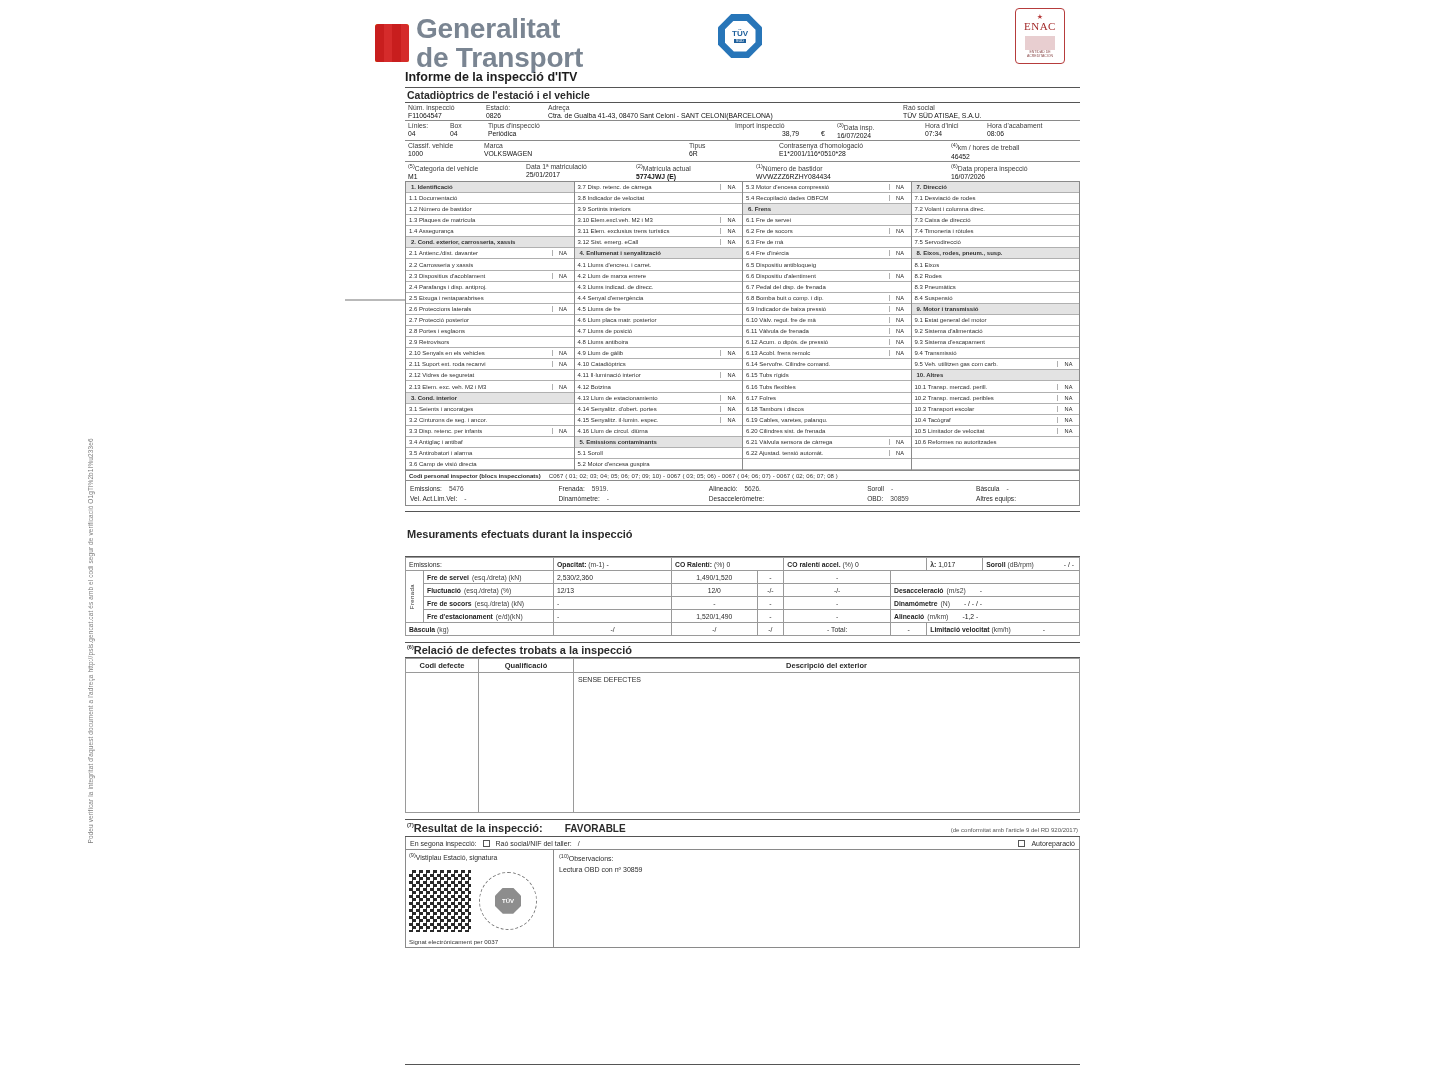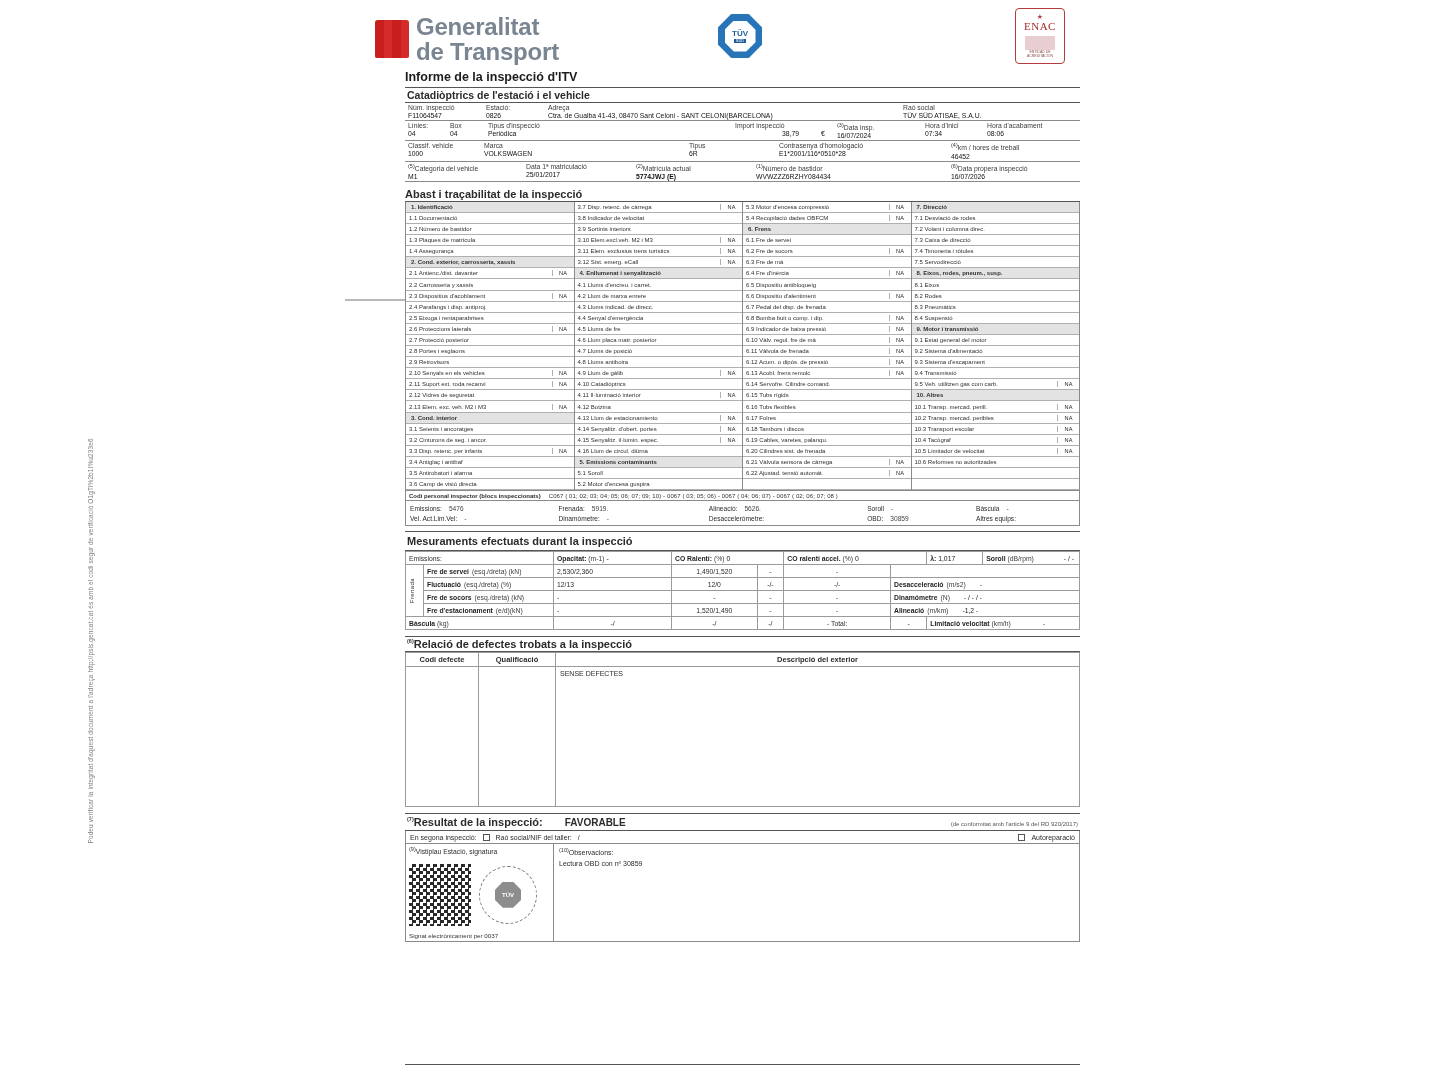--- a/index.html
+++ b/index.html
@@ -17,21 +17,21 @@
   
   .logos { position:absolute; left:0; top:6px; width:1440px; height:58px; }
   .logo-gencat { position:absolute; left:375px; top:8px; display:flex; align-items:center; gap:7px; }
   .gc-shield { width:34px; height:38px; border-radius:3px 3px 2px 2px; overflow:hidden;
                background:#f2c200; display:flex; }
   .gc-shield i { display:block; width:25%; height:100%; background:#d11a1a; }
   .gc-shield i:nth-child(1){ background:#c81e1e;}
   .gc-shield i:nth-child(2){ background:#d52b2b;}
   .gc-shield i:nth-child(3){ background:#c81e1e;}
   .gc-shield i:nth-child(4){ background:#d52b2b;}
-  .gc-text { font-size:24px; line-height:1.05; color:#7a8592; font-weight:bold; letter-spacing:-0.2px; }
+  .gc-text { font-size:28px; line-height:1.05; color:#7a8592; font-weight:bold; letter-spacing:-0.2px; }
   .logo-tuv { position:absolute; left:718px; top:8px; width:46px; height:44px; }
   .oct { width:44px; height:44px; background:#2775b8;
          clip-path: polygon(30% 0,70% 0,100% 30%,100% 70%,70% 100%,30% 100%,0 70%,0 30%);
          display:flex; align-items:center; justify-content:center; }
   .oct-in { width:31px; height:31px; background:#fff;
          clip-path: polygon(30% 0,70% 0,100% 30%,100% 70%,70% 100%,30% 100%,0 70%,0 30%);
          display:flex; flex-direction:column; align-items:center; justify-content:center; }
   .oct-in b { font-size:8px; color:#1d5f9c; line-height:1; }
   .oct-in s { font-size:4px; color:#1d5f9c; text-decoration:none; line-height:1;
               background:#1d5f9c; color:#fff; padding:0 2px; margin-top:1px; }
@@ -88,21 +88,21 @@
                   border-bottom:1.4px solid #555; margin-top:5px; padding:1px 2px; }
   .equips-grid { border:0.8px solid #8a8a8a; border-top:none; padding:2px 4px; }
   .equips-line { display:flex; font-size:6.6px; padding:1.5px 0; }
   .equips-line > div { display:flex; gap:7px; }
   .eq-a { width:150px; } .eq-b { width:152px; } .eq-c { width:160px; } .eq-d { width:110px; }
   .eq-e { width:100px; }
   .eq-k { color:#2a2a2a; } .eq-v { color:#444; }
 
   
   .mes-title { font-size:11px; font-weight:bold; border-top:1.4px solid #555;
-               border-bottom:1.4px solid #555; margin-top:5px; padding:3px 2px; }
+               border-bottom:1.4px solid #555; margin-top:5px; padding:16px 2px; }
   table.mes { width:100%; border-collapse:collapse; font-size:6.8px; border:0.8px solid #8a8a8a; border-top:none; }
   table.mes td { border:0.6px solid #9a9a9a; padding:1.5px 3px; height:13px; }
   .mk { font-weight:bold; color:#1d1d1d; }
   .mu { font-weight:normal; color:#3d3d3d; }
   .mv { color:#222; }
   .vert-frenada { writing-mode:vertical-rl; transform:rotate(180deg);
                   font-size:6px; text-align:center; letter-spacing:0.4px; width:11px; }
   .c-center { text-align:center; }
 
   
@@ -295,21 +295,20 @@
           <span class="val">WVWZZZ6RZHY084434</span>
         </td>
         <td class="two-line" style="width:132px">
           <span class="lbl"><sup class="ref">(6)</sup><span>Data propera inspecció</span></span>
           <span class="val">16/07/2026</span>
         </td>
       </tr>
     </tbody>
       </table>
 
-    <div class="abast-title">Abast i traçabilitat de la inspecció</div>
     <div class="abast-wrap">
       <div class="abast-col" id="abast-col1">
           <div class="arow head">
             <div class="a-lbl">1. Identificació</div>
             <div class="a-na"></div>
           </div>
           <div class="arow">
             <div class="a-lbl">1.1 Documentació</div>
             <div class="a-na"></div>
           </div>
@@ -869,21 +868,21 @@
     </tbody>
       </table>
 
     <div class="def-title">
       <sup class="ref">(6)</sup><span>Relació de defectes trobats a la inspecció</span>
     </div>
     <table class="def">
       <tbody>
           <tr>
         <th style="width:73px">Codi defecte</th>
-        <th style="width:77px">Qualificació</th>
+        <th style="width:95px">Qualificació</th>
         <th>Descripció del exterior</th>
       </tr>
       <tr>
         <td class="def-body"></td>
         <td class="def-body"></td>
         <td class="def-body">SENSE DEFECTES</td>
       </tr>
     </tbody>
       </table>
 

